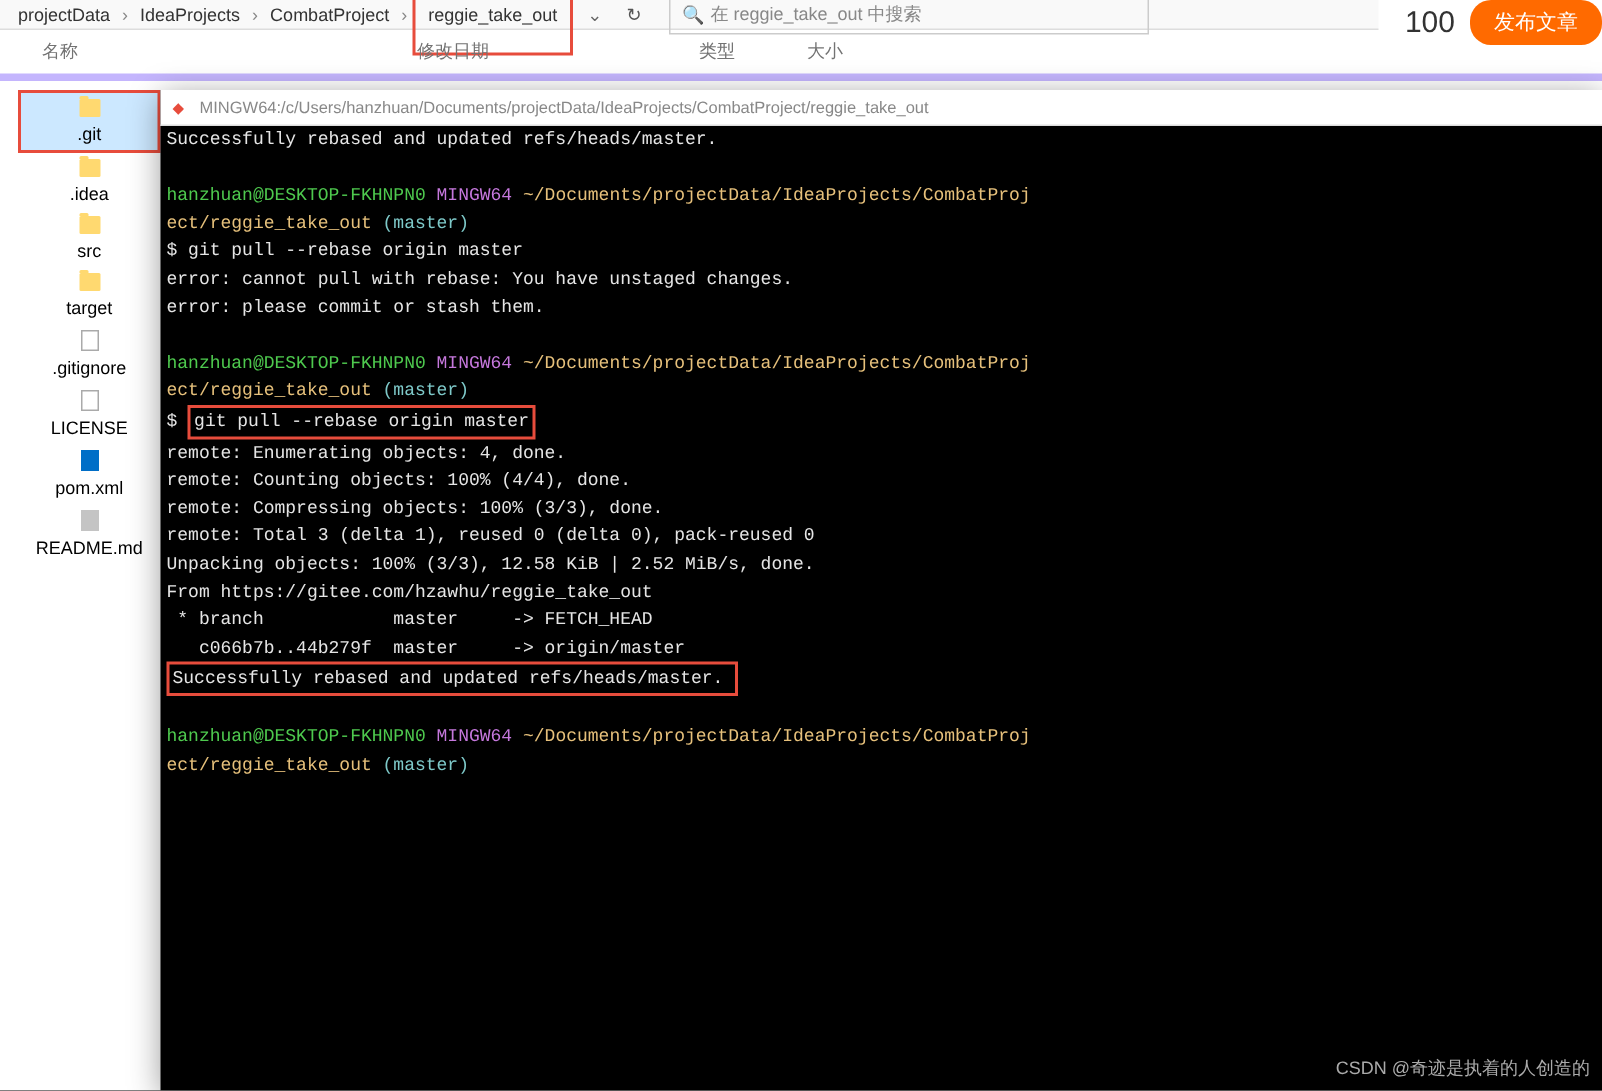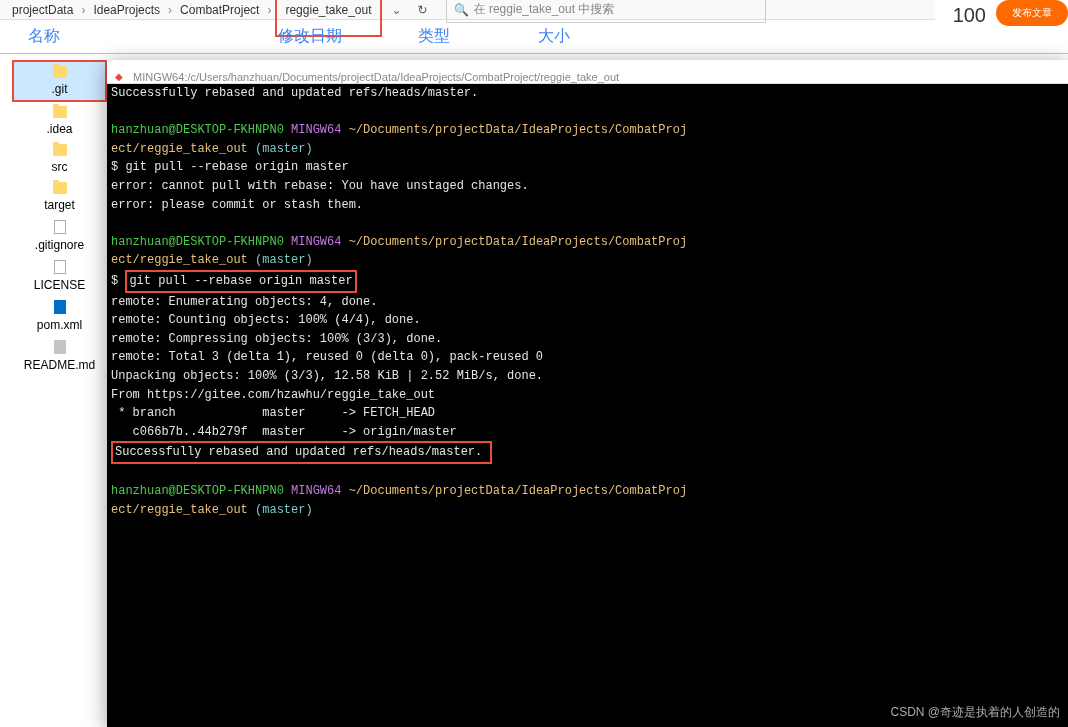--- a/index.html
+++ b/index.html
@@ -7,45 +7,45 @@
     
     .breadcrumb-bar { display: flex; align-items: center; height: 20px; padding: 2px 8px; background: #f9f9f9; border-bottom: 1px solid #ddd; gap: 4px; }
     .breadcrumb-item { color: #333; padding: 2px 4px; cursor: pointer; }
     .breadcrumb-sep { color: #888; }
     .breadcrumb-highlight { border: 2px solid #e74c3c; padding: 18px 8px; }
     .dropdown-icon { color: #666; margin: 0 6px; }
     .refresh-btn { color: #555; padding: 2px 6px; cursor: pointer; }
     .search-box { flex: 1; margin-left: 8px; border: 1px solid #ccc; padding: 4px 8px; font-size: 12px; color: #888; display: flex; align-items: center; gap: 4px; max-width: 320px; }
     .top-right { position: absolute; right: 0; top: 0; display: flex; align-items: flex-start; background: #fff; padding-left: 8px; }
     .page-num { font-size: 20px; color: #333; padding: 4px 10px; }
-    .publish-btn { background: #ff6a00; color: #fff; font-size: 10px; padding: 6px 16px; border-radius: 14px; border: none; cursor: pointer; }
-    
-    .col-header { display: flex; padding: 6px 28px; border-bottom: 1px solid #c4b5fd; background: #fff; font-size: 16px; color: #3b82f6; }
+    .publish-btn { background: #ff6a00; color: #fff; font-size: 14px; padding: 6px 16px; border-radius: 14px; border: none; cursor: pointer; }
+    
+    .col-header { display: flex; padding: 6px 28px; border-bottom: 5px solid #c4b5fd; background: #fff; font-size: 12px; color: #737373; }
     .col-name { width: 250px; }
     .col-date { width: 140px; }
-    .col-type { width: 120px; }
+    .col-type { width: 120px; text-align: center; }
     .col-size { width: 80px; }
     
     .file-list { position: absolute; left: 12px; top: 60px; width: 95px; }
     .file-row { display: flex; align-items: center; padding: 4px 6px; gap: 4px; cursor: pointer; flex-direction: column; }
     .file-row.highlighted { border: 2px solid #e74c3c; background: #cce8ff; }
     .folder-icon { width: 14px; height: 12px; background: #ffd970; border-radius: 1px; display: inline-block; position: relative; }
     .folder-icon::before { content: ''; position: absolute; top: -2px; left: 0; width: 6px; height: 2px; background: #ffd970; border-radius: 1px 1px 0 0; }
     .file-icon-txt { width: 12px; height: 14px; background: #fff; border: 1px solid #aaa; display: inline-block; }
     .file-icon-xml { width: 12px; height: 14px; background: #006ec7; display: inline-block; }
     .file-icon-md { width: 12px; height: 14px; background: #c4c4c4; display: inline-block; }
     
     .hidden-rows { position: absolute; left: 140px; top: 82px; opacity: 0.35; font-size: 12px; }
     .hidden-row { display: flex; padding: 4px 0; }
     .hidden-date { width: 140px; color: #333; }
     .hidden-type { width: 120px; color: #333; }
     .hidden-size { width: 80px; text-align: right; color: #333; }
     
     .terminal-window { position: absolute; left: 107px; top: 60px; width: 961px; height: 667px; background: #000; box-shadow: 0 4px 20px rgba(0,0,0,0.4); }
-    .terminal-title { background: #fff; height: 24px; display: flex; align-items: flex-end; padding: 0 8px; font-size: 11px; color: #888; border-bottom: 1px solid #ddd; }
+    .terminal-title { background: #fff; height: 24px; display: flex; align-items: center; padding: 0 8px; font-size: 11px; color: #888; border-bottom: 1px solid #ddd; }
     .mingw-icon { width: 12px; height: 12px; margin-right: 6px; display: inline-flex; }
     .mingw-icon::before { content: '◆'; color: #e74c3c; font-size: 10px; }
     .terminal-content { padding: 0 4px; font-family: Consolas, "Courier New", monospace; font-size: 12px; line-height: 1.55; white-space: pre; overflow: hidden; }
     .txt-white { color: #e5e5e5; }
     .txt-green { color: #4ec94e; }
     .txt-purple { color: #c678dd; }
     .txt-yellow { color: #e6c07b; }
     .txt-cyan { color: #7ec9c9; }
     .red-box { border: 2px solid #e74c3c; display: inline-block; padding: 0 2px; }
     .red-box-wide { border: 2px solid #e74c3c; display: inline-block; padding: 0 8px 0 2px; }

